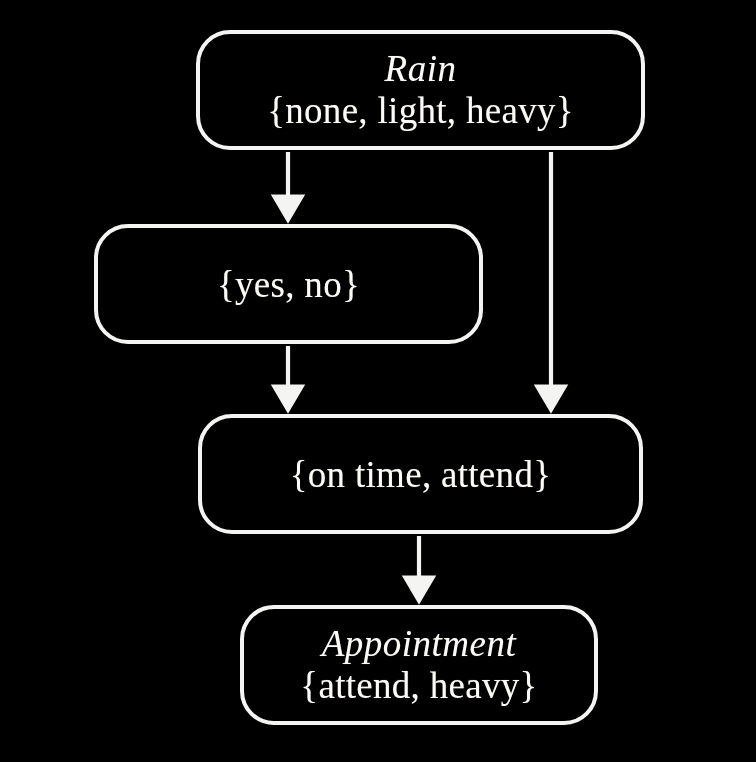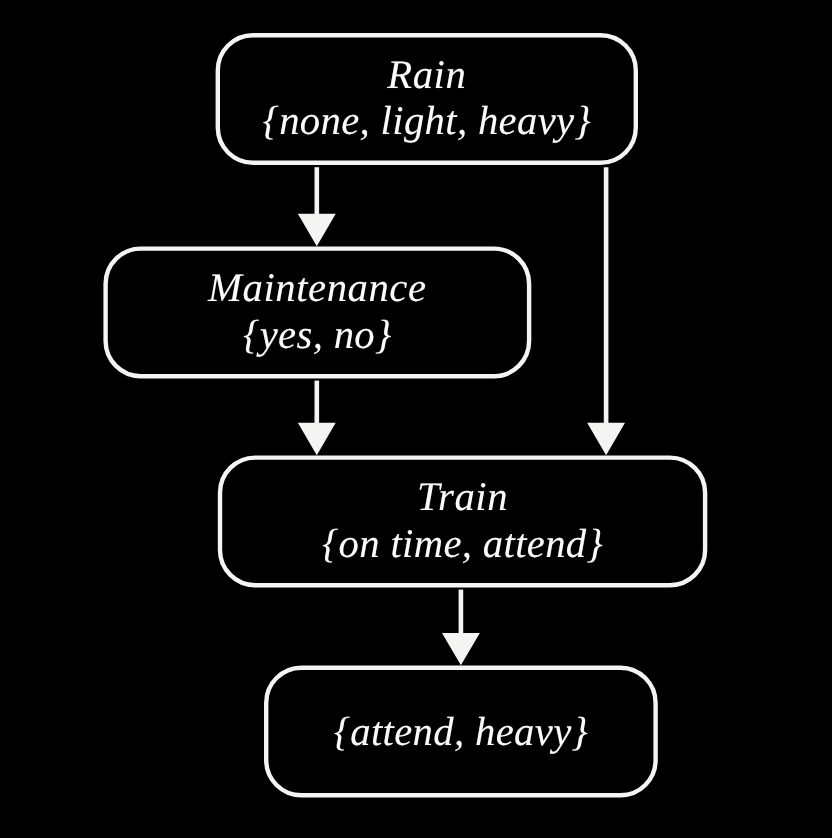--- a/index.html
+++ b/index.html
@@ -43,21 +43,20 @@
     line-height: 1.08;
     text-shadow: 0 0 1px rgba(255,255,255,0.35);
   }
   .node-name {
     font-style: italic;
     font-size: 37px;
     letter-spacing: 0.5px;
     white-space: nowrap;
   }
   .node-domain {
-    font-style: italic;
     font-size: 37px;
     letter-spacing: 0.3px;
     white-space: nowrap;
     margin-top: 2px;
   }
 </style>
 </head>
 <body>
 
 <div id="canvas">
@@ -79,32 +78,31 @@
 
     <g>
       <line x1="288" y1="346" x2="288" y2="397" stroke="#f4f4f2" stroke-width="4.2" marker-end="url(#arrowhead)"></line>
     </g>
 
     <g>
       <line x1="419" y1="536" x2="419" y2="588" stroke="#f4f4f2" stroke-width="4.2" marker-end="url(#arrowhead)"></line>
     </g>
   </svg>
 
-  <div class="node" id="node-rain" style="left: 196px; top: 30px; width: 384px; height: 120px;">
+  <div class="node" id="node-rain" style="left: 196px; top: 30px; width: 449px; height: 120px;">
     <div class="node-name">Rain</div>
     <div class="node-domain">{none, light, heavy}</div>
   </div>
 
   <div class="node" id="node-maintenance" style="left: 94px; top: 224px; width: 389px; height: 120px;">
-    <div class="node-name">Maintenance</div>
     <div class="node-domain">{yes, no}</div>
   </div>
 
   <div class="node" id="node-train" style="left: 198px; top: 414px; width: 445px; height: 120px;">
-    <div class="node-name">Train</div>
     <div class="node-domain">{on time, attend}</div>
   </div>
 
   <div class="node" id="node-appointment" style="left: 240px; top: 605px; width: 358px; height: 120px;">
+    <div class="node-name">Appointment</div>
     <div class="node-domain">{attend, heavy}</div>
   </div>
 
 </div>
 
 </body></html>

